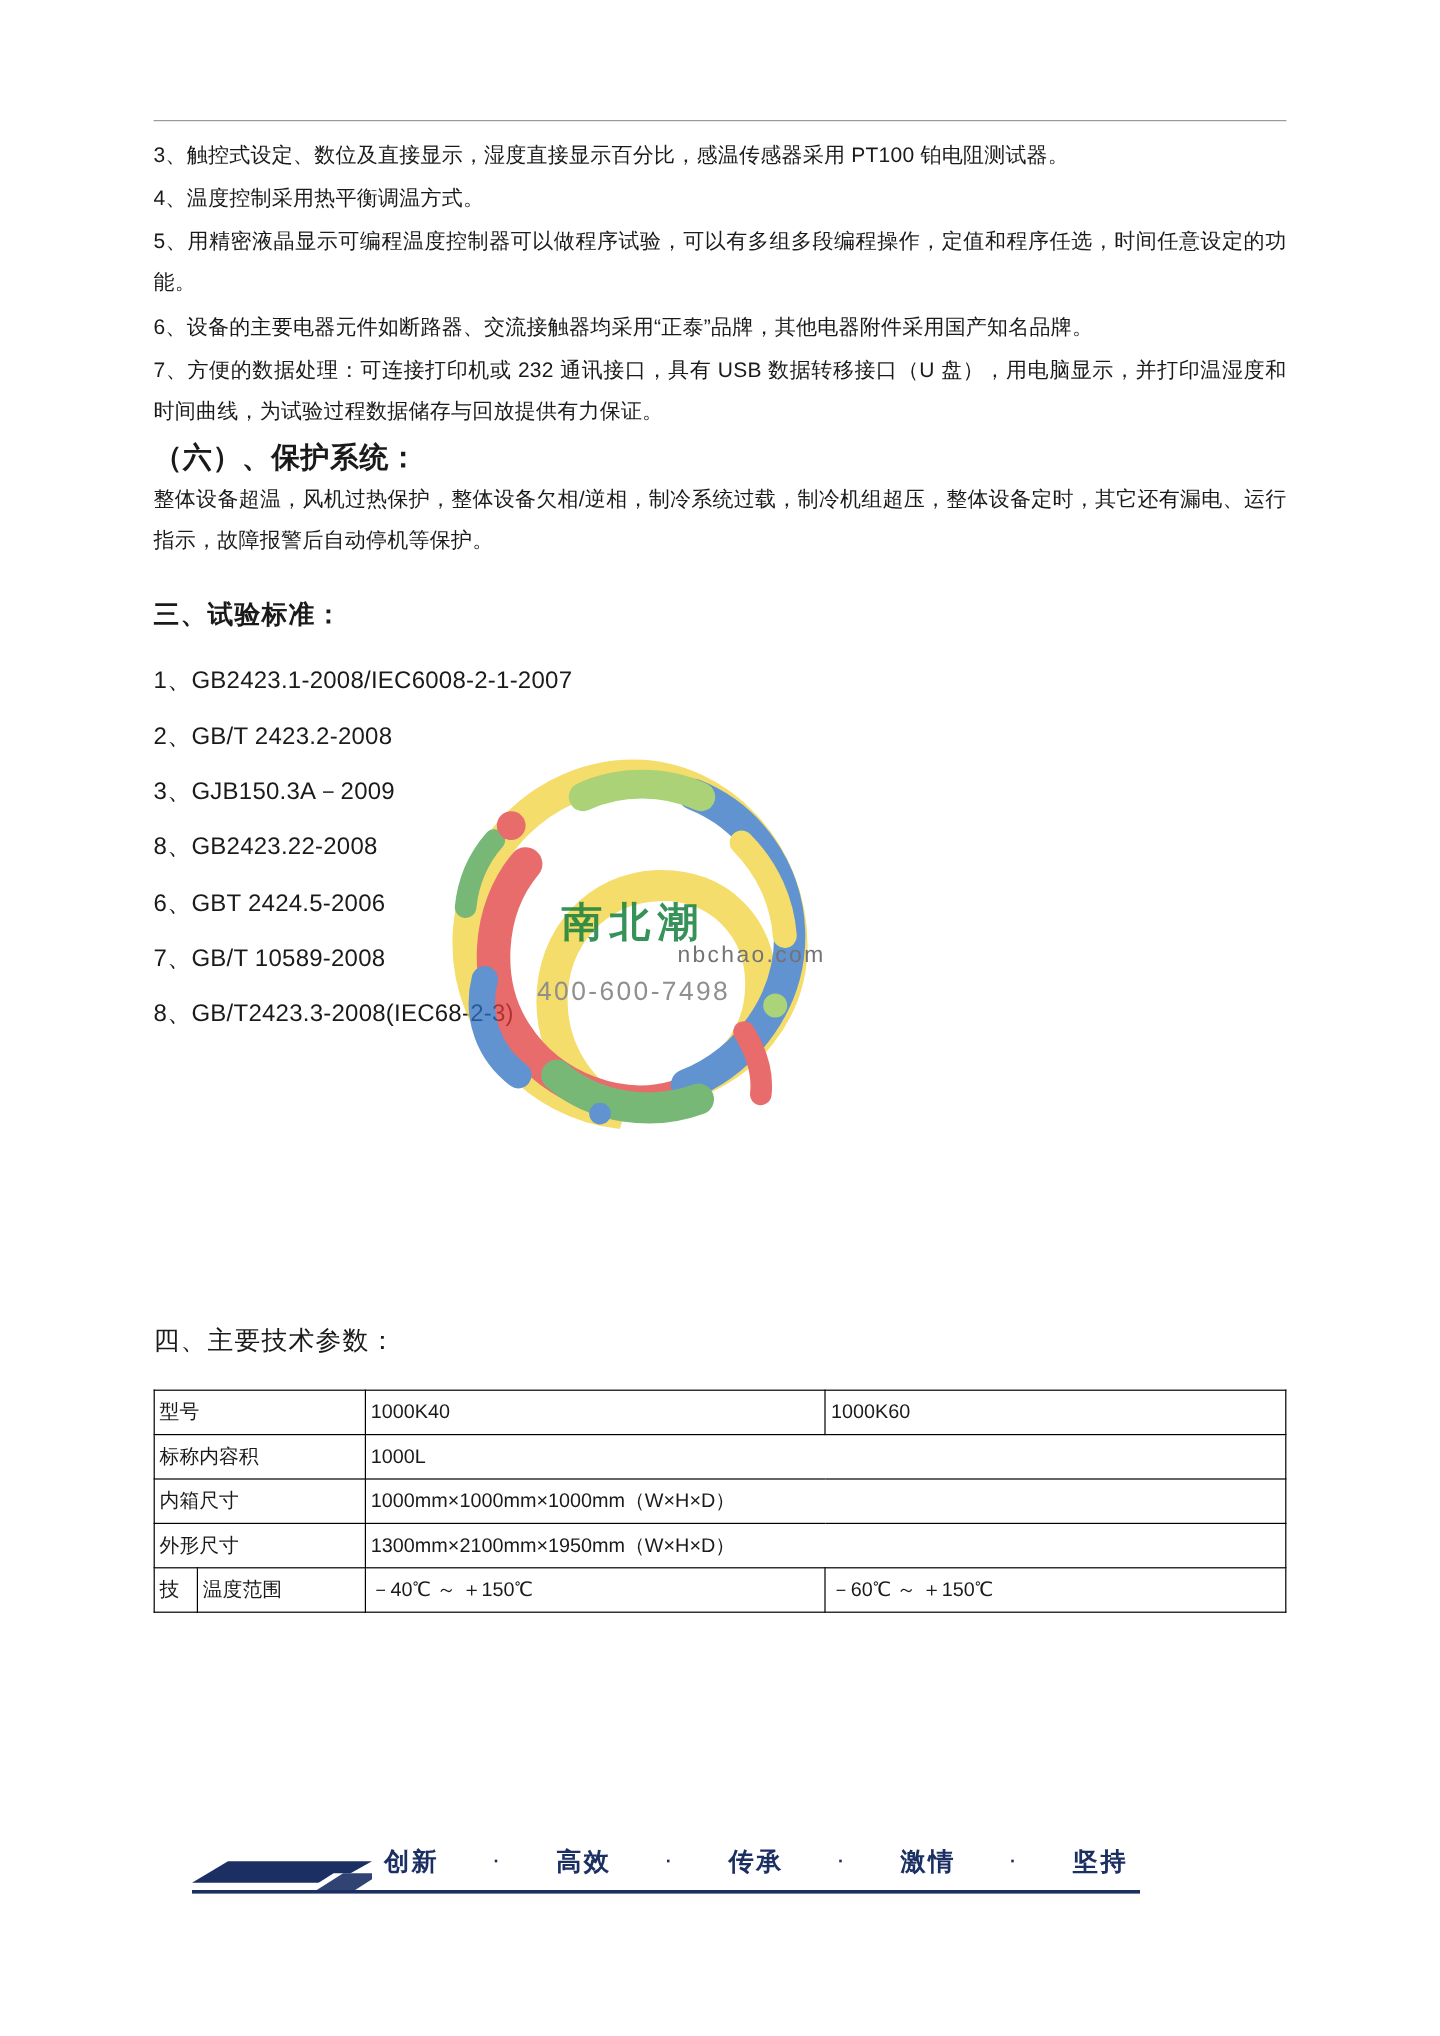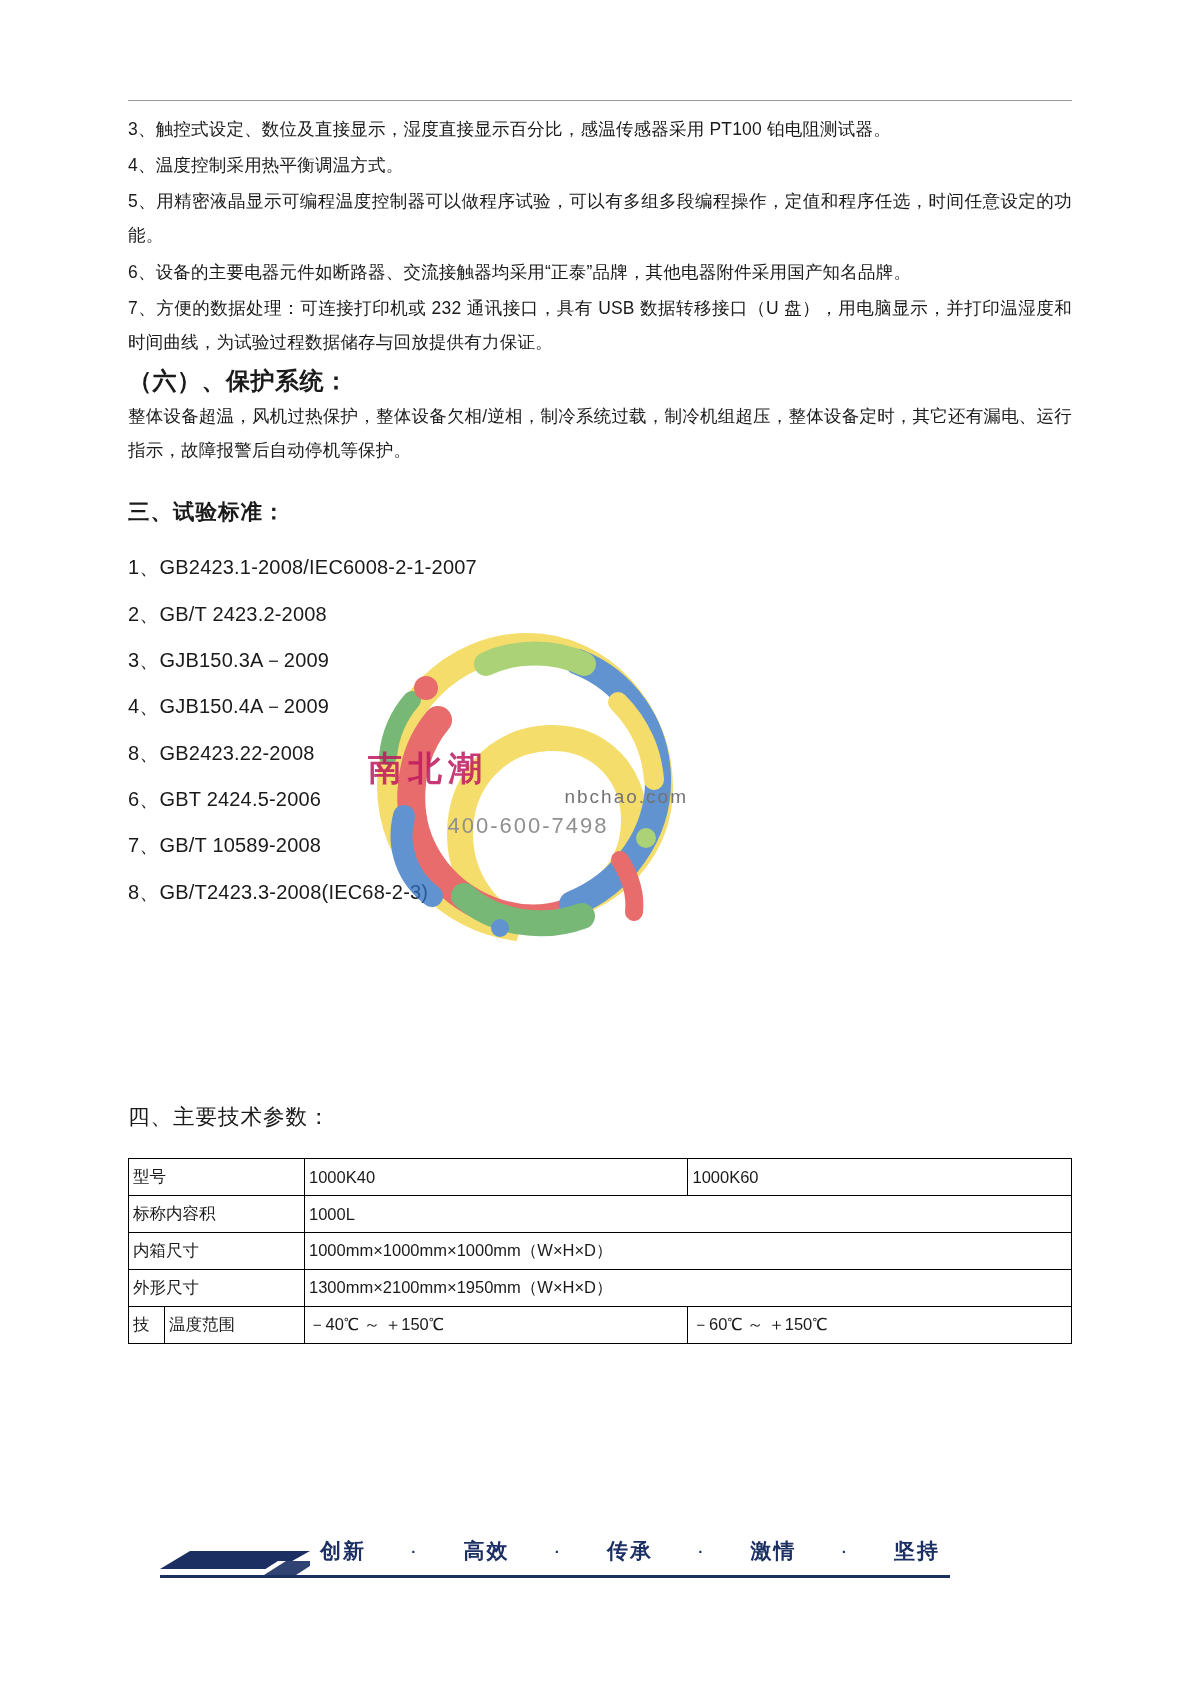--- a/index.html
+++ b/index.html
@@ -69,23 +69,24 @@
     top: 628px;
     width: 320px;
     height: 320px;
     pointer-events: none;
   }
   .wm-text-cn {
     position: absolute;
     left: 0;
     top: 118px;
     width: 320px;
+    text-align: center;
     font-family: "DejaVu Serif", serif;
     font-size: 34px;
-    color: #be185d;
+    color: #15803d;
     letter-spacing: 6px;
     font-weight: bold;
     opacity: 0.85;
   }
   .wm-text-dom {
     position: absolute;
     left: 0;
     top: 158px;
     width: 320px;
     text-align: right;
@@ -187,21 +188,20 @@
 
     <div class="section-head-inline">（六）、保护系统：</div>
     <p class="para">整体设备超温，风机过热保护，整体设备欠相/逆相，制冷系统过载，制冷机组超压，整体设备定时，其它还有漏电、运行指示，故障报警后自动停机等保护。</p>
 
     <div class="section-head-major">三、试验标准：</div>
 
     <ul class="std-list">
       <li>1、GB2423.1-2008/IEC6008-2-1-2007</li>
       <li>2、GB/T 2423.2-2008</li>
       <li>3、GJB150.3A－2009</li>
-      <li>4、GJB150.4A－2009</li>
       <li>8、GB2423.22-2008</li>
       <li>6、GBT 2424.5-2006</li>
       <li>7、GB/T 10589-2008</li>
       <li>8、GB/T2423.3-2008(IEC68-2-3)</li>
     </ul>
   </div>
 
   <div class="watermark">
     <svg width="320" height="320" viewBox="0 0 320 320">
       <g opacity="0.75">

